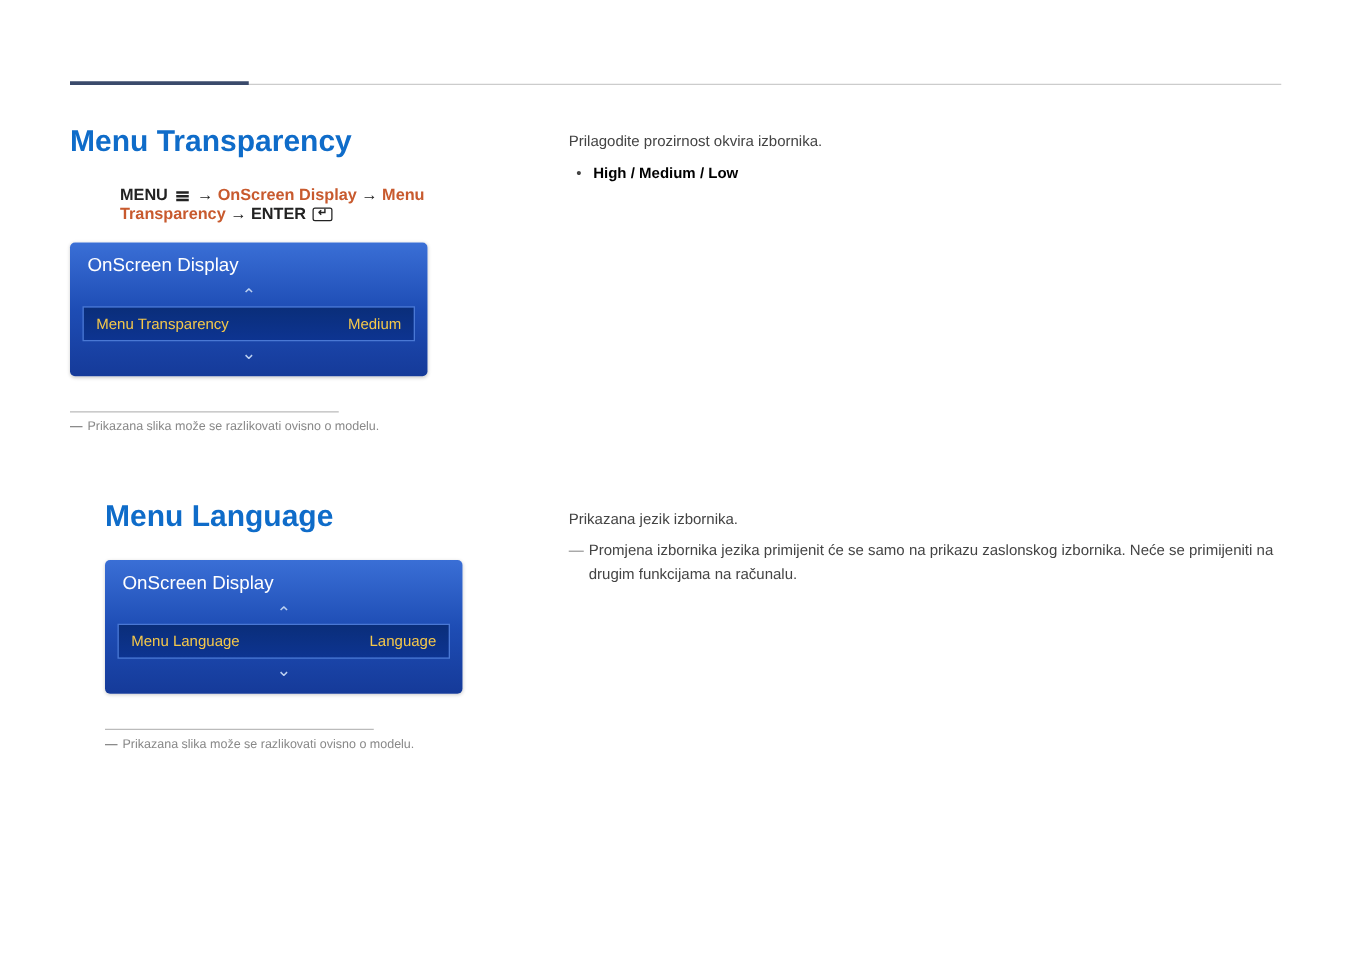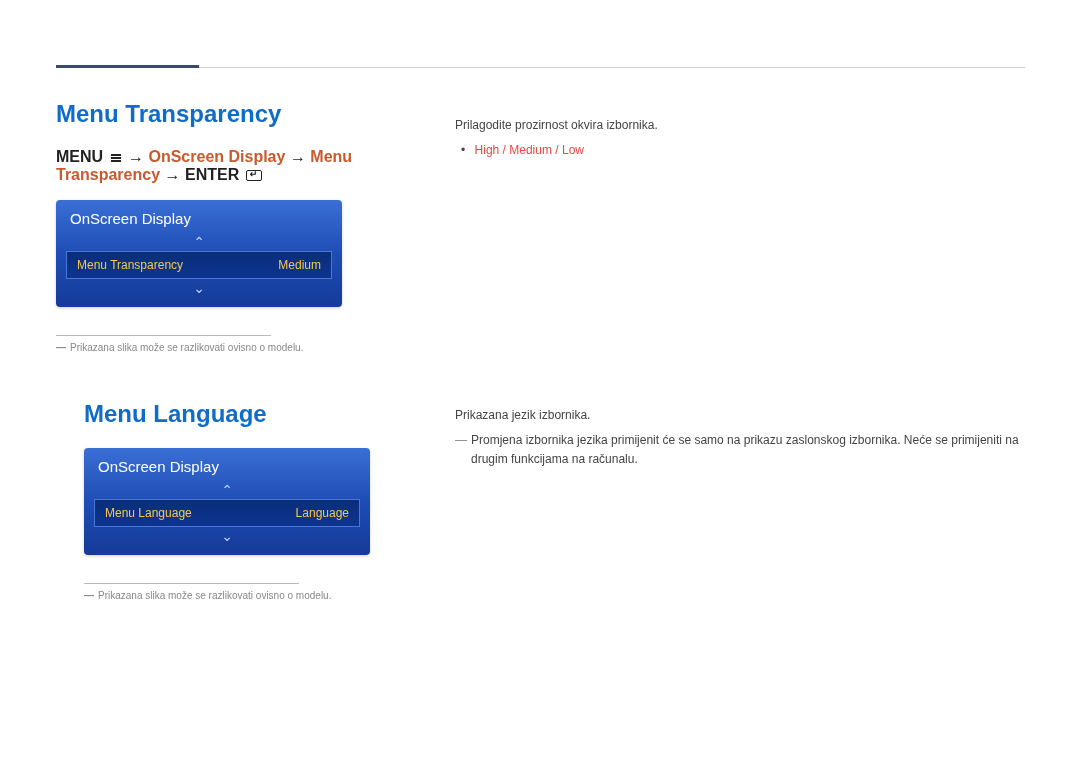--- a/index.html
+++ b/index.html
@@ -30,24 +30,25 @@
     left: 56px;
     width: 360px;
   }
   .section-title {
     color: #0f6cc9;
     font-size: 24px;
     font-weight: bold;
     margin-bottom: 20px;
   }
   .breadcrumb {
-    font-size: 16px;
+    font-size: 13px;
     font-weight: bold;
     color: #222;
     margin-bottom: 16px;
+    margin-left: 40px;
   }
   .breadcrumb .hl { color: #c85a2e; }
   .osd-box {
     width: 286px;
     border-radius: 4px;
     overflow: hidden;
     background: linear-gradient(to bottom, #3a6fd6 0%, #1e4db5 50%, #153a99 100%);
     box-shadow: 0 1px 3px rgba(0,0,0,0.2);
   }
   .osd-title {
@@ -90,21 +91,21 @@
     position: absolute;
     left: 455px;
     width: 570px;
     font-size: 12px;
     color: #444;
     line-height: 1.6;
   }
   .right-note-dash { color:#888; margin-right:4px; }
   .bullet { margin-top:6px; }
   .bullet-dot { margin: 0 6px; }
-  .opt-hl { color: #ef4444; font-weight: normal; }
+  .opt-hl { color: #000000; font-weight: bold; }
   .icon-menu {
     display: inline-block;
     width: 12px; height: 9px;
     position: relative;
     vertical-align: middle;
     margin: 0 2px;
   }
   .icon-menu span {
     position: absolute; left:1px; right:1px; height:1.5px; background:#222;
   }
@@ -120,21 +121,21 @@
   }
   .icon-enter::after {
     content: "↵";
     position: absolute;
     left: 3px; top: -2px;
     font-size: 9px;
     color: #222;
   }
   
   #sec1 { top: 100px; }
-  #sec1-right { top: 116px; }
+  #sec1-right { top: 104px; }
   #sec2 { top: 400px; padding-left: 28px; }
   #sec2-right { top: 406px; }
 </style>
 </head>
 <body>
 
 <div class="header-rule"></div>
 <div class="header-rule-thick"></div>
 
 <div id="sec1" class="left-col">

